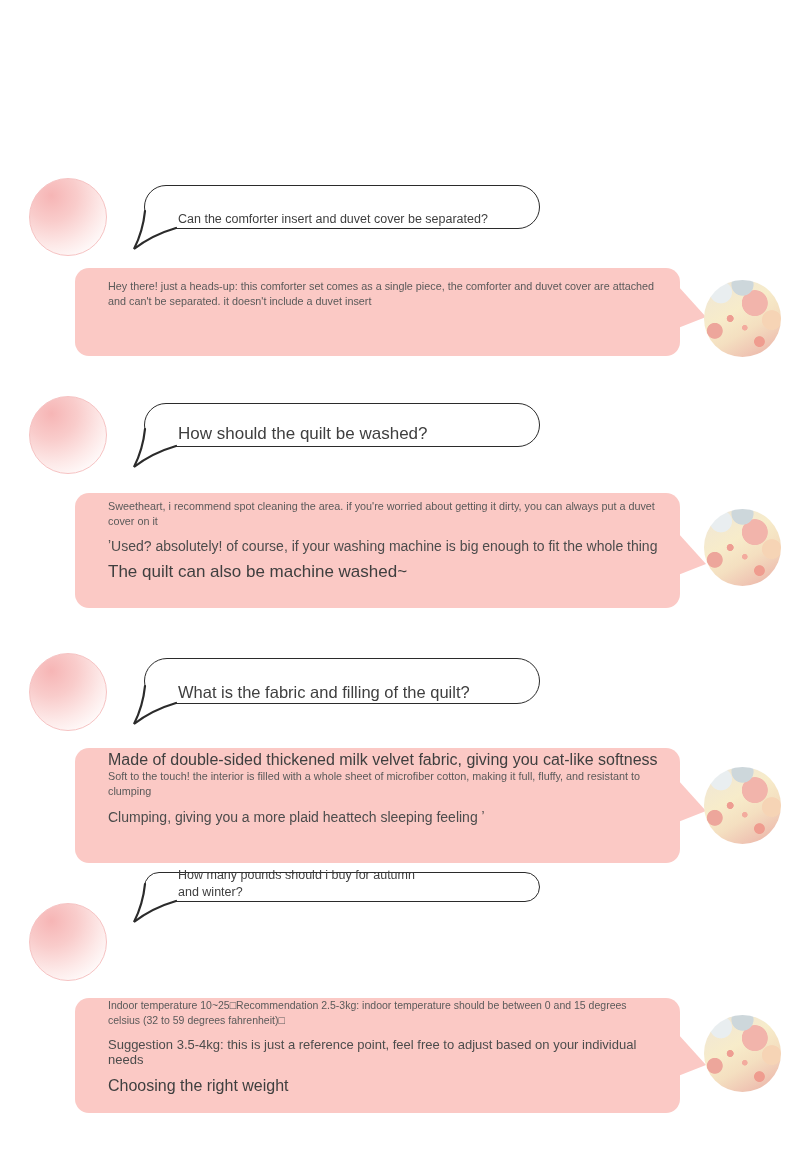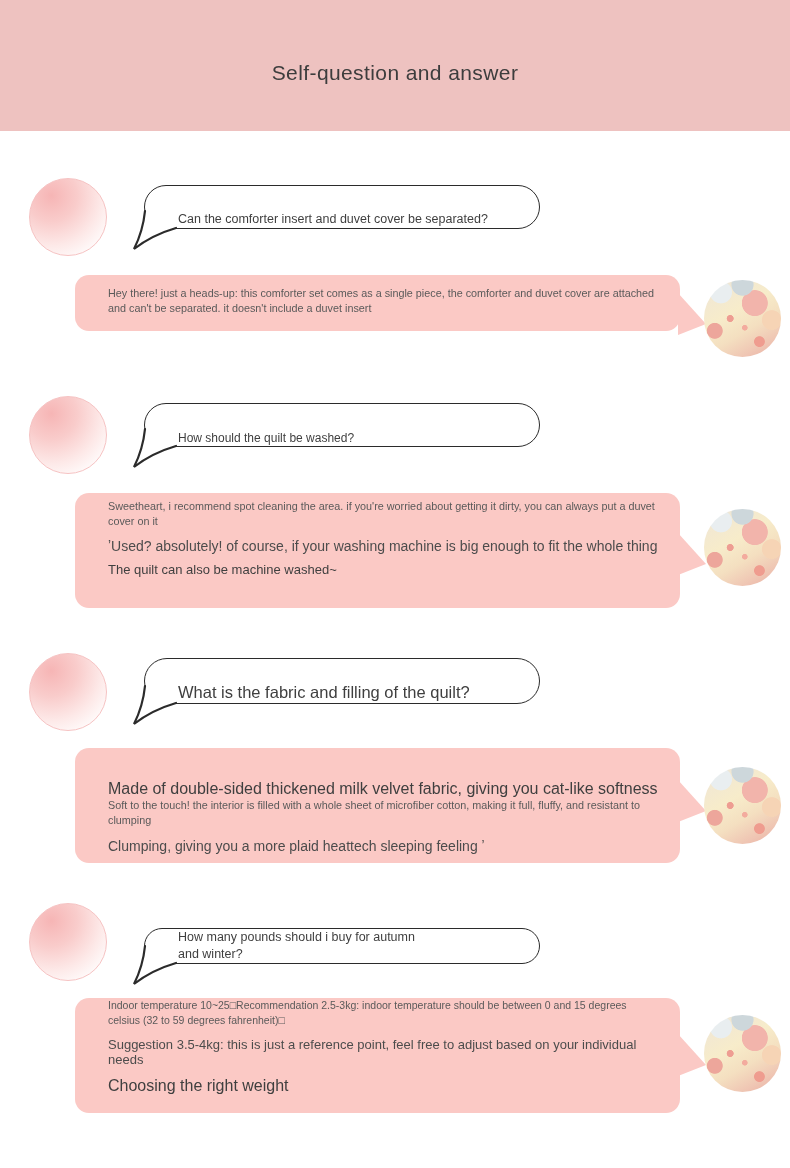--- a/index.html
+++ b/index.html
@@ -60,72 +60,69 @@
       radial-gradient(circle at 53% 62%, #f3ab9e 0 4%,  rgba(243,171,158,0) 5%),
       radial-gradient(circle at 14% 66%, #edA69b 0 9%,  rgba(237,166,155,0) 10%),
       linear-gradient(150deg,#dde3e4 0%,#f2e8d2 18%,#f7ecca 40%,#f4dfc0 62%,#efc5b3 82%,#e9aba0 100%);
   }
 </style>
 </head>
 <body>
 
 <div id="page">
 
-  <div class="header">
-    <div class="title">Self-question and answer</div>
-  </div>
 
   <div class="q-avatar" style="top:178px"></div>
   <div class="q-bubble" style="top:185px;height:44px">
     <span class="q-text" style="font-size:12.5px">Can the comforter insert and duvet cover be separated?</span>
     <svg class="q-tail" viewBox="0 0 48 48">
       <path d="M13,8 Q11,28 2,46 Q20,32 44,25 Z" fill="#ffffff"></path>
       <path d="M13,8 Q11,28 2,46 Q20,32 44,25" fill="none" stroke="#2b2b2b" stroke-width="2.2" stroke-linecap="round"></path>
     </svg>
   </div>
-  <div class="a-box" style="top:275px;height:56px">
+  <div class="a-box" style="top:268px;height:88px">
     <p class="a-sm">Hey there! just a heads-up: this comforter set comes as a single piece, the comforter and duvet cover are attached and can't be separated. it doesn't include a duvet insert</p>
     <div class="a-tail" style="top:18px"></div>
   </div>
   <div class="photo" style="top:280px"></div>
 
   <div class="q-avatar" style="top:396px"></div>
   <div class="q-bubble" style="top:403px;height:44px">
-    <span class="q-text" style="font-size:12px">How should the quilt be washed?</span>
+    <span class="q-text" style="font-size:17px">How should the quilt be washed?</span>
     <svg class="q-tail" viewBox="0 0 48 48">
       <path d="M13,8 Q11,28 2,46 Q20,32 44,25 Z" fill="#ffffff"></path>
       <path d="M13,8 Q11,28 2,46 Q20,32 44,25" fill="none" stroke="#2b2b2b" stroke-width="2.2" stroke-linecap="round"></path>
     </svg>
   </div>
   <div class="a-box" style="top:493px;height:115px;padding-top:6px">
     <p class="a-sm">Sweetheart, i recommend spot cleaning the area. if you're worried about getting it dirty, you can always put a duvet cover on it</p>
     <p class="a-md" style="margin-top:9px">ʼUsed? absolutely! of course, if your washing machine is big enough to fit the whole thing</p>
-    <p class="a-lg" style="margin-top:8px;font-size:13px">The quilt can also be machine washed~</p>
+    <p class="a-lg" style="margin-top:8px;font-size:17px">The quilt can also be machine washed~</p>
     <div class="a-tail" style="top:40px"></div>
   </div>
   <div class="photo" style="top:509px"></div>
 
   <div class="q-avatar" style="top:653px"></div>
   <div class="q-bubble" style="top:658px;height:46px">
     <span class="q-text" style="font-size:16.5px">What is the fabric and filling of the quilt?</span>
     <svg class="q-tail" viewBox="0 0 48 48">
       <path d="M13,8 Q11,28 2,46 Q20,32 44,25 Z" fill="#ffffff"></path>
       <path d="M13,8 Q11,28 2,46 Q20,32 44,25" fill="none" stroke="#2b2b2b" stroke-width="2.2" stroke-linecap="round"></path>
     </svg>
   </div>
-  <div class="a-box" style="top:748px;height:115px;padding-top:32px">
+  <div class="a-box" style="top:748px;height:115px;padding-top:3px">
     <p class="a-lg">Made of double-sided thickened milk velvet fabric, giving you cat-like softness</p>
     <p class="a-sm" style="margin-top:0;max-width:565px">Soft to the touch! the interior is filled with a whole sheet of microfiber cotton, making it full, fluffy, and resistant to clumping</p>
     <p class="a-md" style="margin-top:10px">Clumping, giving you a more plaid heattech sleeping feeling  ʼ</p>
     <div class="a-tail" style="top:32px"></div>
   </div>
   <div class="photo" style="top:767px"></div>
 
   <div class="q-avatar" style="top:903px"></div>
-  <div class="q-bubble" style="top:928px;height:36px">
+  <div class="q-bubble" style="top:872px;height:30px">
     <span class="q-text" style="font-size:12.5px;max-width:250px">How many pounds should i buy for autumn and winter?</span>
     <svg class="q-tail" viewBox="0 0 48 48">
       <path d="M13,8 Q11,28 2,46 Q20,32 44,25 Z" fill="#ffffff"></path>
       <path d="M13,8 Q11,28 2,46 Q20,32 44,25" fill="none" stroke="#2b2b2b" stroke-width="2.2" stroke-linecap="round"></path>
     </svg>
   </div>
   <div class="a-box" style="top:998px;height:115px;padding-top:0">
     <p class="a-sm" style="font-size:10.5px">Indoor temperature 10~25□Recommendation 2.5-3kg: indoor temperature should be between 0 and 15 degrees celsius (32 to 59 degrees fahrenheit)□</p>
     <p class="a-md" style="margin-top:10px;font-size:13px">Suggestion 3.5-4kg: this is just a reference point, feel free to adjust based on your individual needs</p>
     <p class="a-lg" style="margin-top:10px">Choosing the right weight</p>

